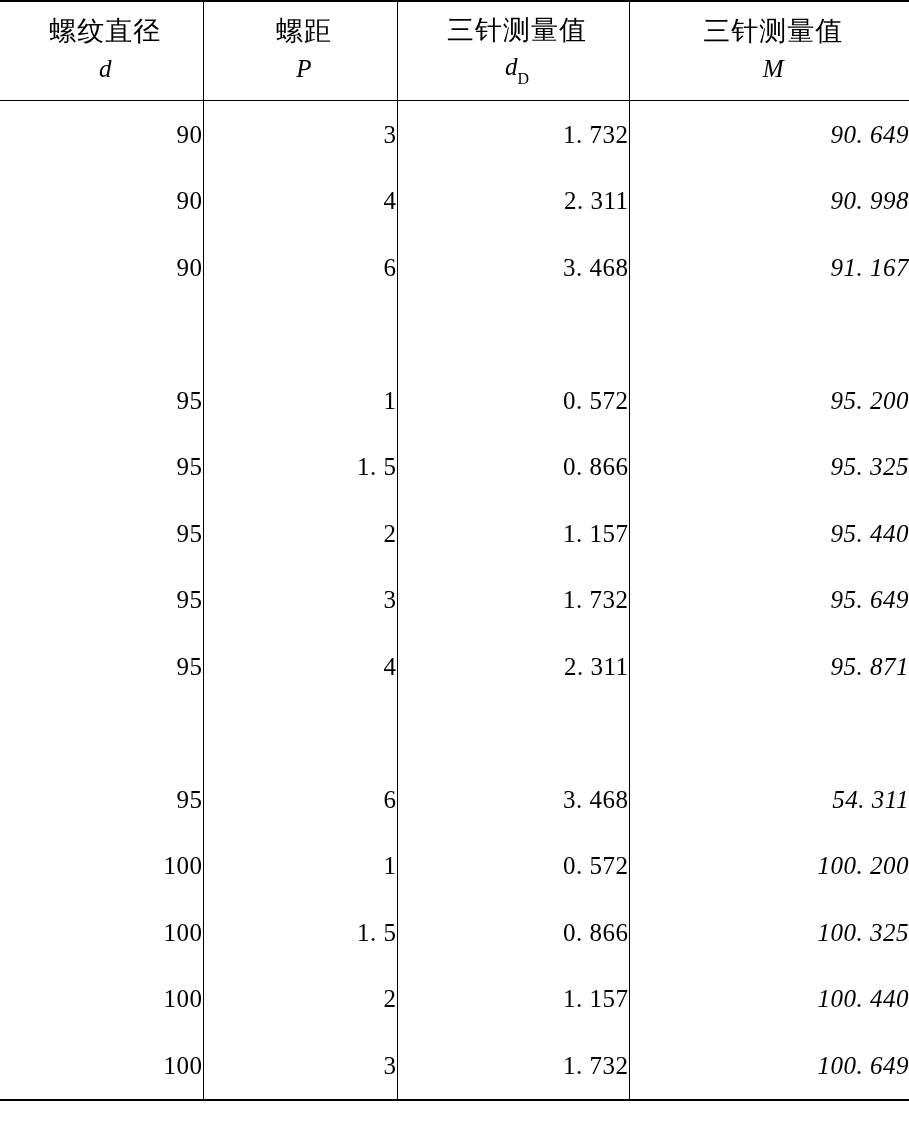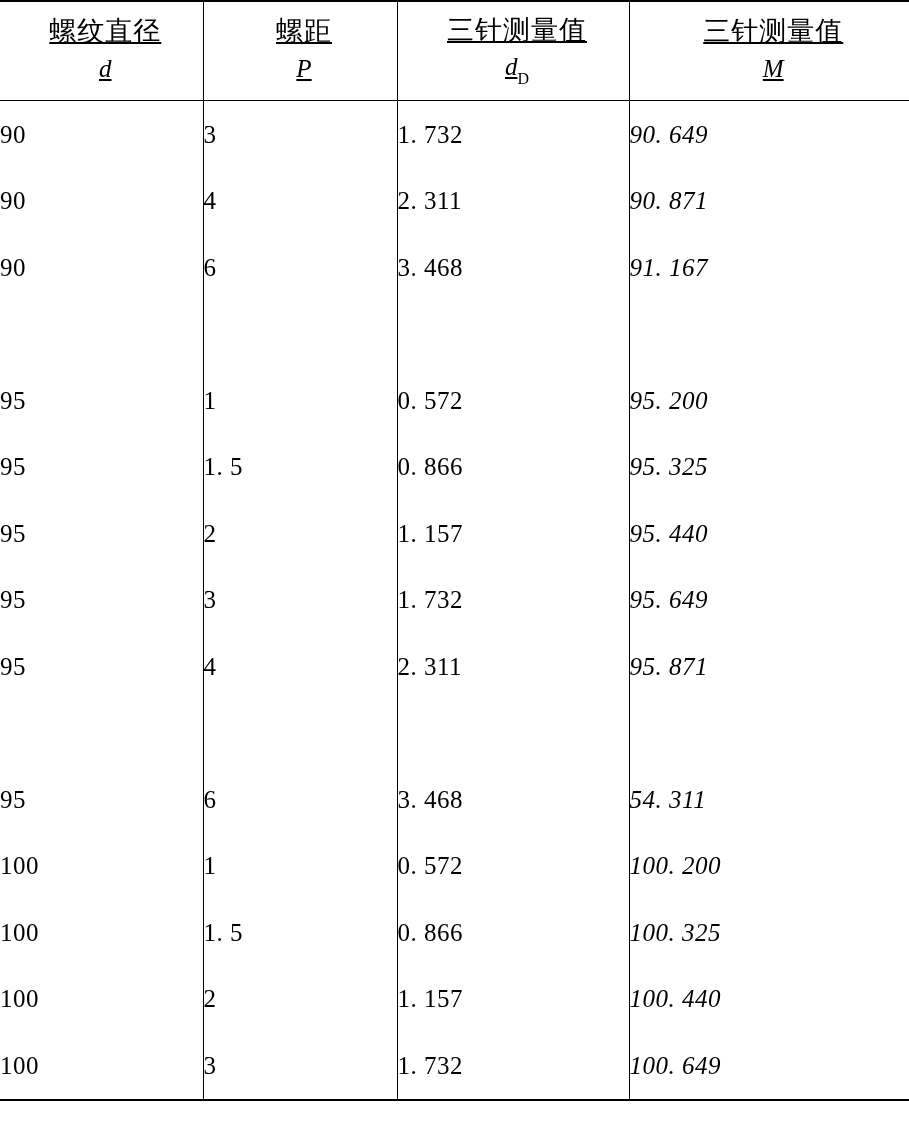--- a/index.html
+++ b/index.html
@@ -32,21 +32,20 @@
 
   
   thead th {
     border-top: 2.2px solid #000;
     border-bottom: 1.6px solid #000;
     border-right: 1.1px solid #000;
     padding: 10px 0 12px 8px;
     text-align: center;
     vertical-align: middle;
     font-weight: normal;
-    text-decoration: underline;
   }
   thead th:last-child { border-right: none; }
   .hdr-cn {
     font-size: 27px;
     line-height: 1.35;
     letter-spacing: 1px;
     font-family: "DejaVu Serif", "Liberation Serif", serif;
   }
   .hdr-sym {
     font-size: 25px;
@@ -61,21 +60,21 @@
     position: relative;
     top: 3px;
     left: 0px;
   }
 
   
   tbody td {
     border-right: 1.1px solid #000;
     padding: 0;
     height: 66.5px;
-    text-align: left;
+    text-align: right;
     vertical-align: middle;
     font-size: 25px;
     letter-spacing: 0.5px;
   }
   tbody td:last-child { border-right: none; font-style: italic; }
   tbody tr.spacer td {
     height: 66.5px;
   }
   tbody tr:last-child td {
     border-bottom: 2.2px solid #000;
@@ -120,21 +119,21 @@
         <tr>
           <td><span class="num">90</span></td>
           <td><span class="num">3</span></td>
           <td><span class="num">1. 732</span></td>
           <td><span class="num">90. 649</span></td>
         </tr>
         <tr>
           <td><span class="num">90</span></td>
           <td><span class="num">4</span></td>
           <td><span class="num">2. 311</span></td>
-          <td><span class="num">90. 871</span></td>
+          <td><span class="num">90. 998</span></td>
         </tr>
         <tr>
           <td><span class="num">90</span></td>
           <td><span class="num">6</span></td>
           <td><span class="num">3. 468</span></td>
           <td><span class="num">91. 167</span></td>
         </tr>
         <tr class="spacer">
           <td><span class="num"></span></td>
           <td><span class="num"></span></td>

